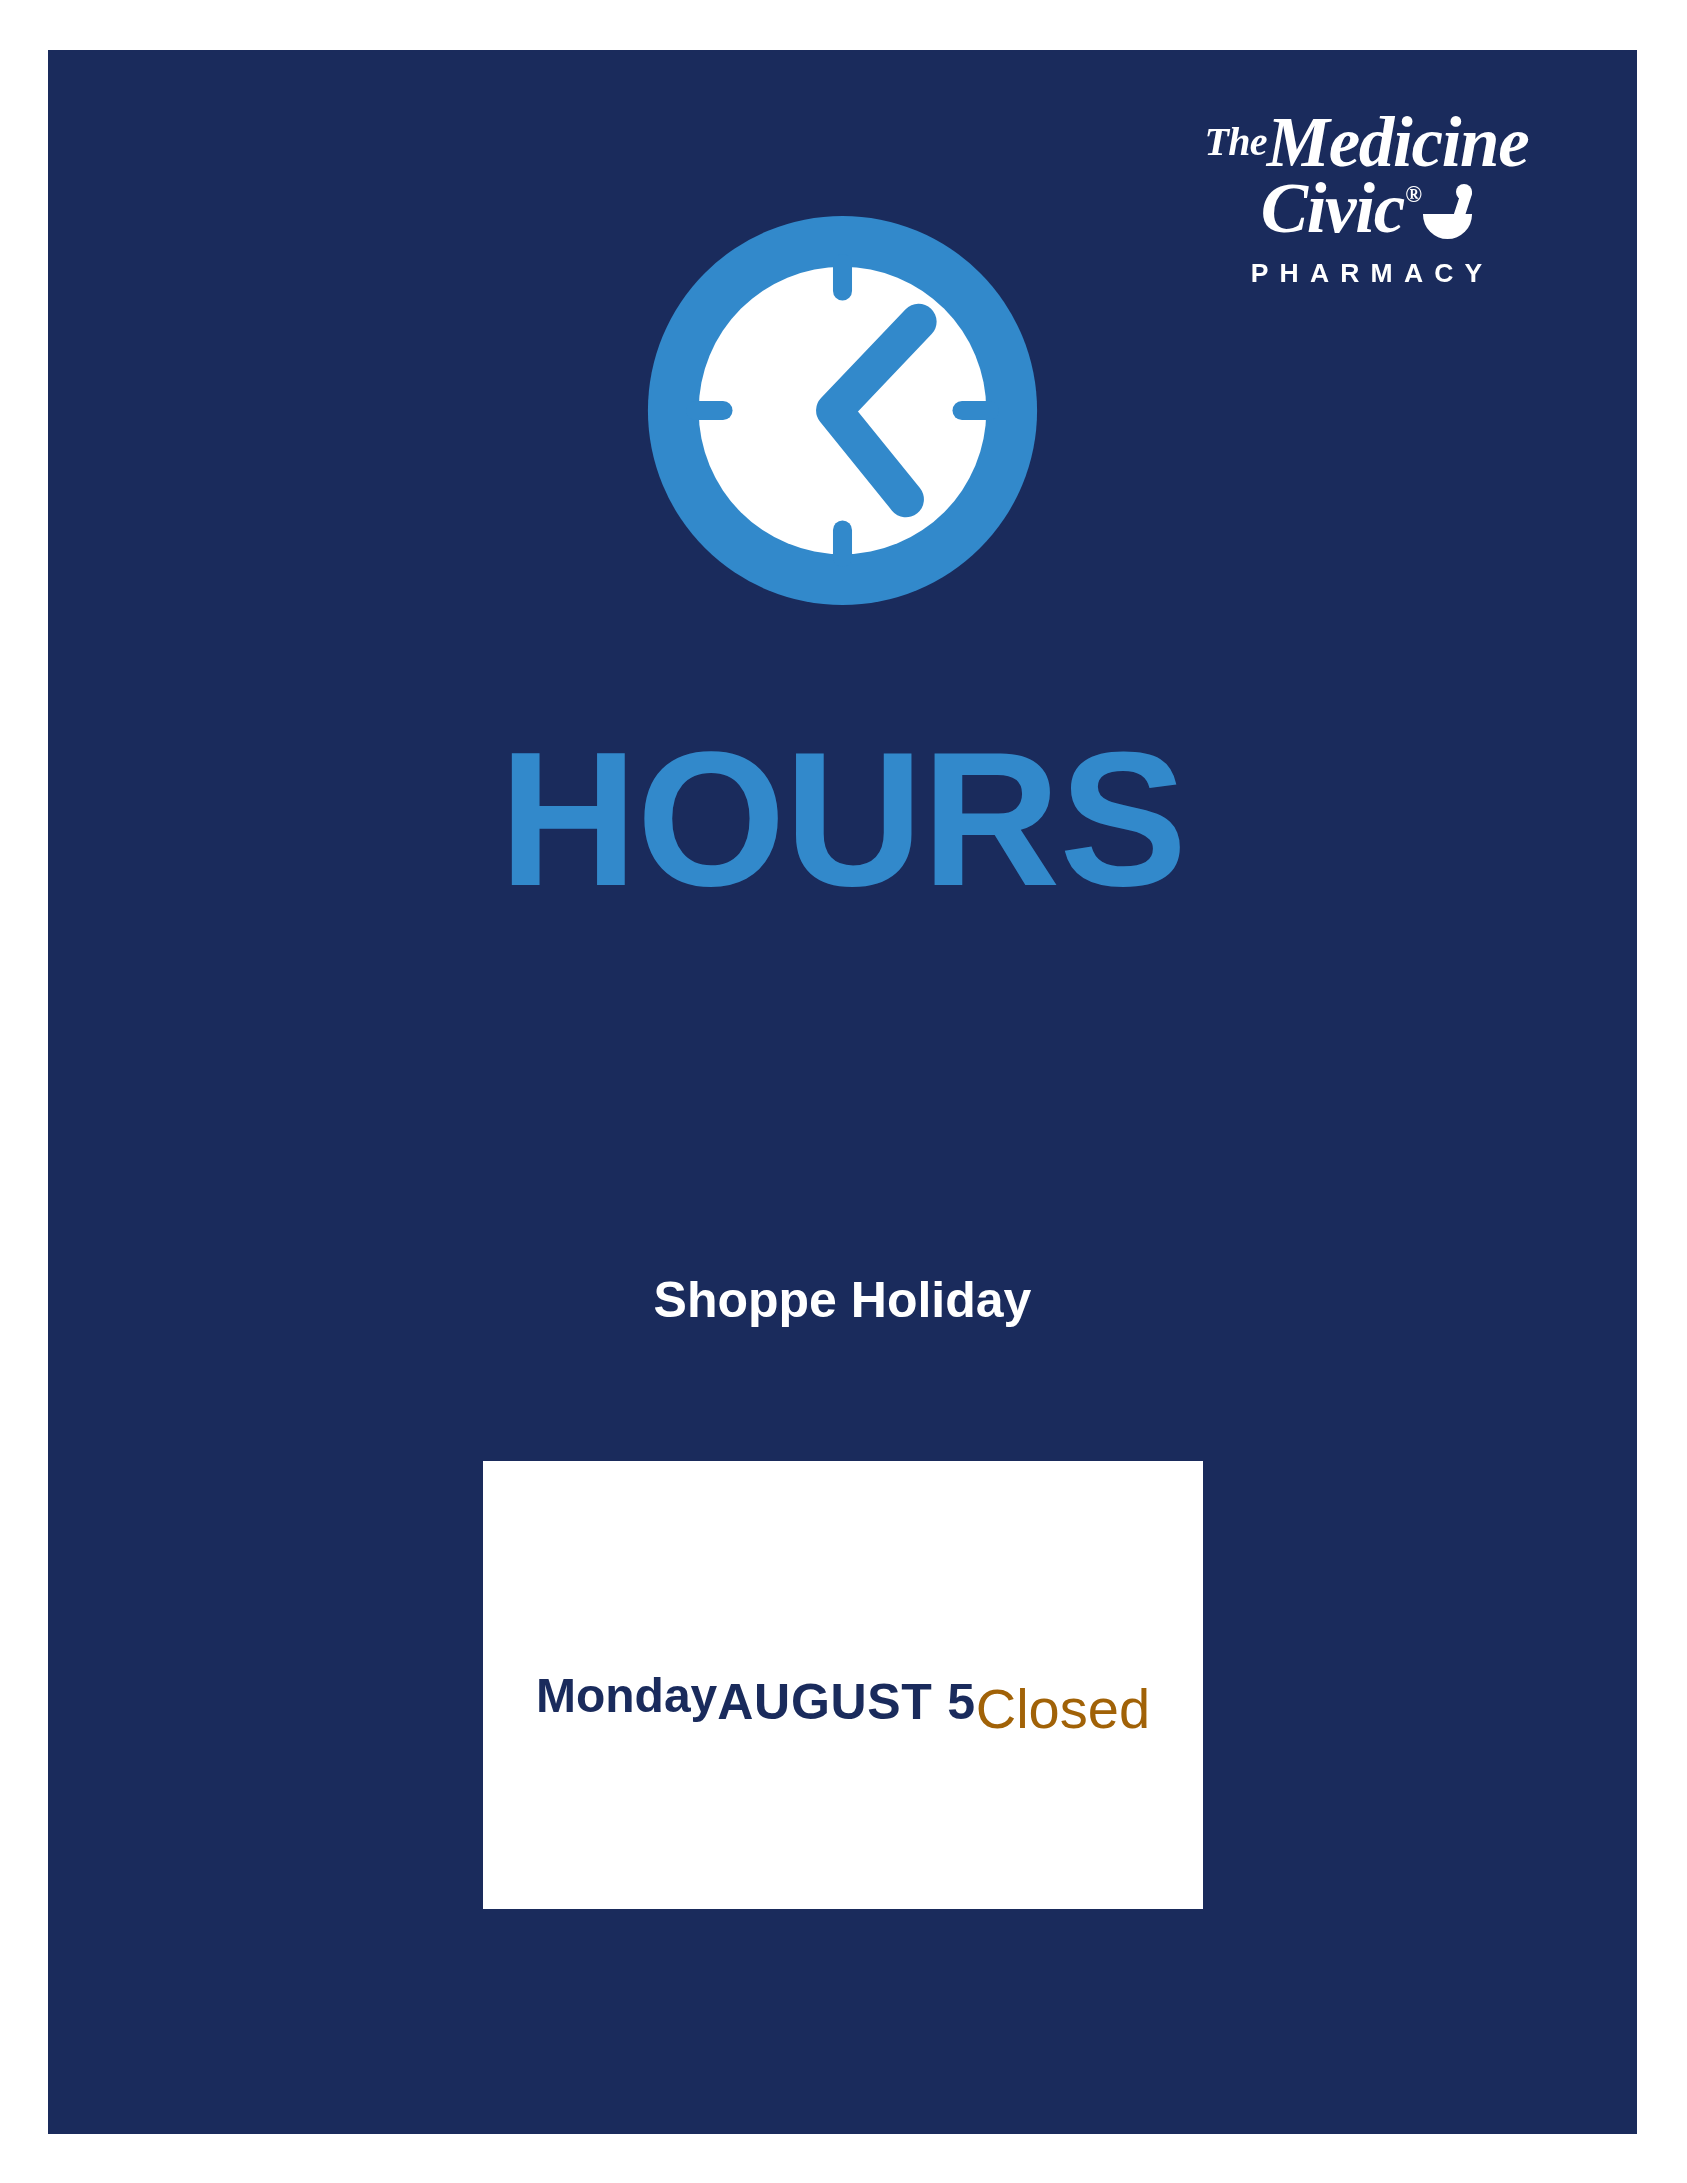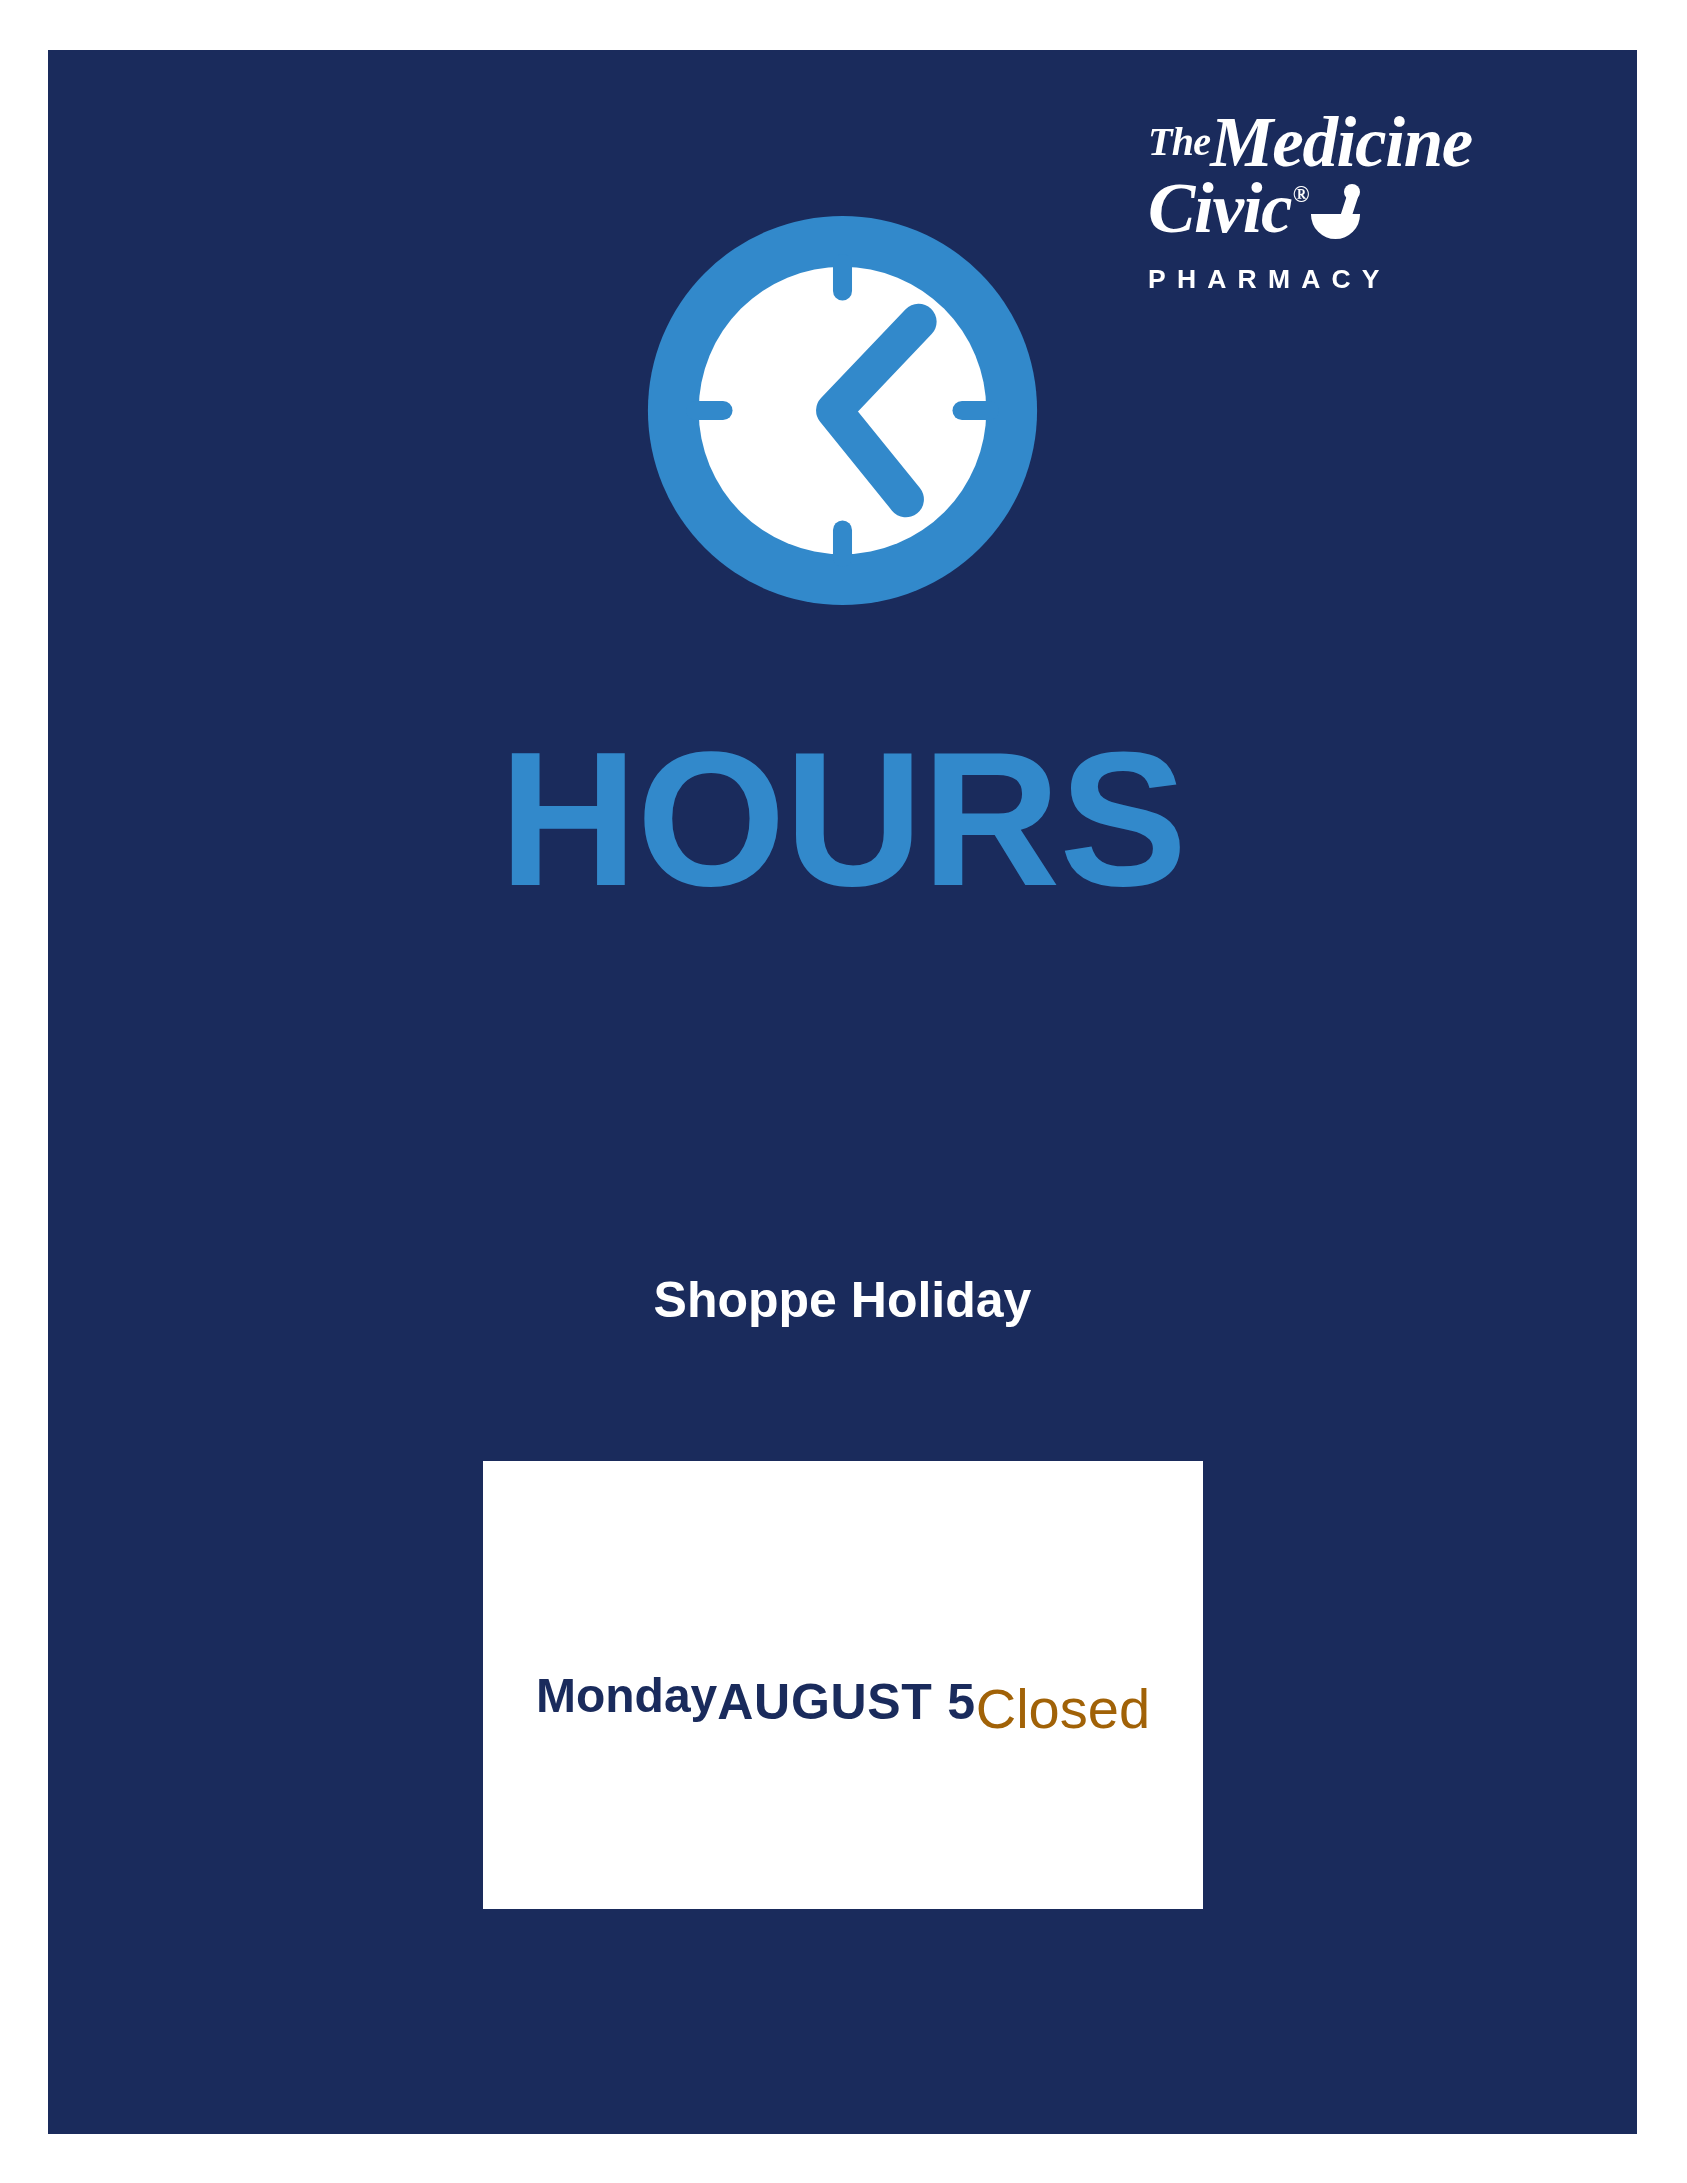--- a/index.html
+++ b/index.html
@@ -23,21 +23,21 @@
     background: #1a2b5c;
     overflow: hidden;
   }
 
   
   .logo-block {
     position: absolute;
     right: 52px;
     top: 60px;
     width: 437px;
-    text-align: left;
+    text-align: center;
     color: #ffffff;
     user-select: none;
   }
   .logo-line1 {
     font-family: "Liberation Serif", "DejaVu Serif", serif;
     font-style: italic;
     font-weight: bold;
     font-size: 71px;
     line-height: 0.92;
     letter-spacing: -1.3px;
@@ -101,21 +101,21 @@
     width: 16px;
     height: 16px;
     background: #ffffff;
     border-radius: 50%;
   }
   .logo-line3 {
     font-family: "Liberation Sans", sans-serif;
     font-weight: bold;
     font-size: 26.5px;
     letter-spacing: 11.2px;
-    margin-top: 21px;
+    margin-top: 15px;
     margin-right: -11.2px;
     display: block;
   }
 
   
   .clock-wrap {
     position: absolute;
     left: 0;
     right: 0;
     top: 149px;

